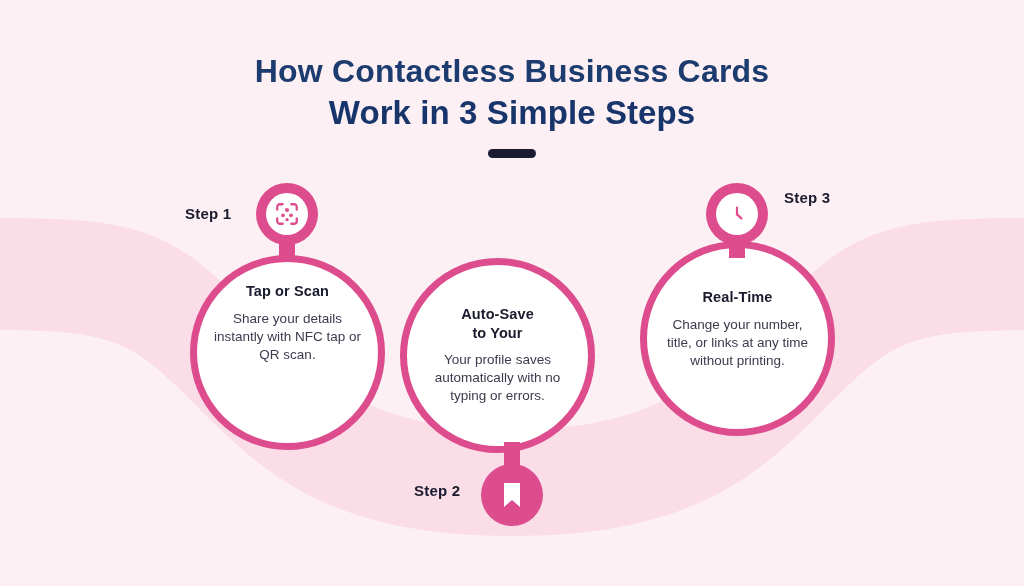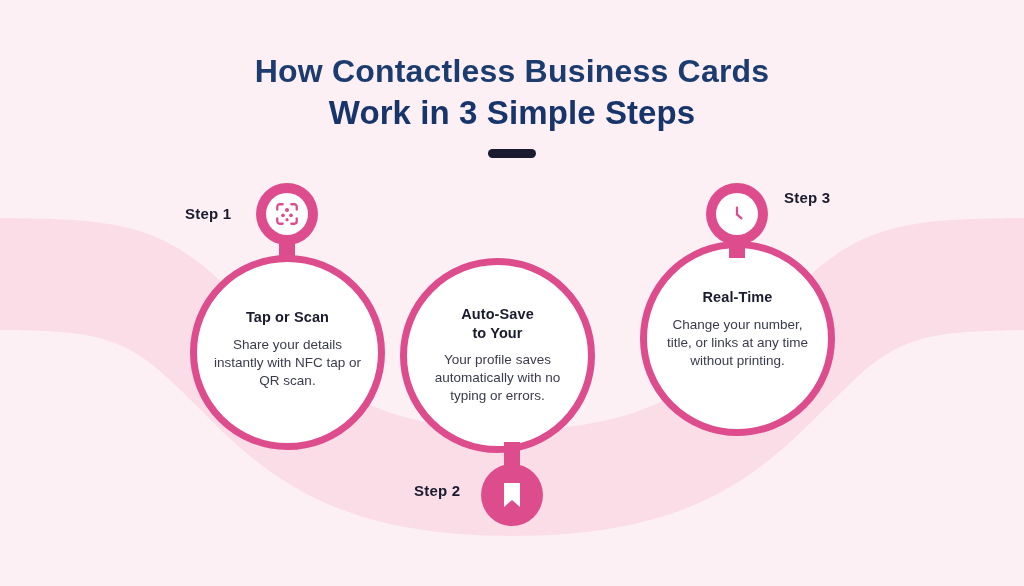--- a/index.html
+++ b/index.html
@@ -81,21 +81,21 @@
     border: 7px solid #DD4C8C;
     display: flex;
     flex-direction: column;
     align-items: center;
     justify-content: flex-start;
     text-align: center;
   }
 
   .ring-inner {
     width: 152px;
-    margin-top: 46px;
+    margin-top: 20px;
   }
   .ring-inner.lower {
     margin-top: 40px;
   }
 
   .ring-title {
     font-size: 14.5px;
     font-weight: 700;
     color: #1A1B2E;
     line-height: 1.28;

